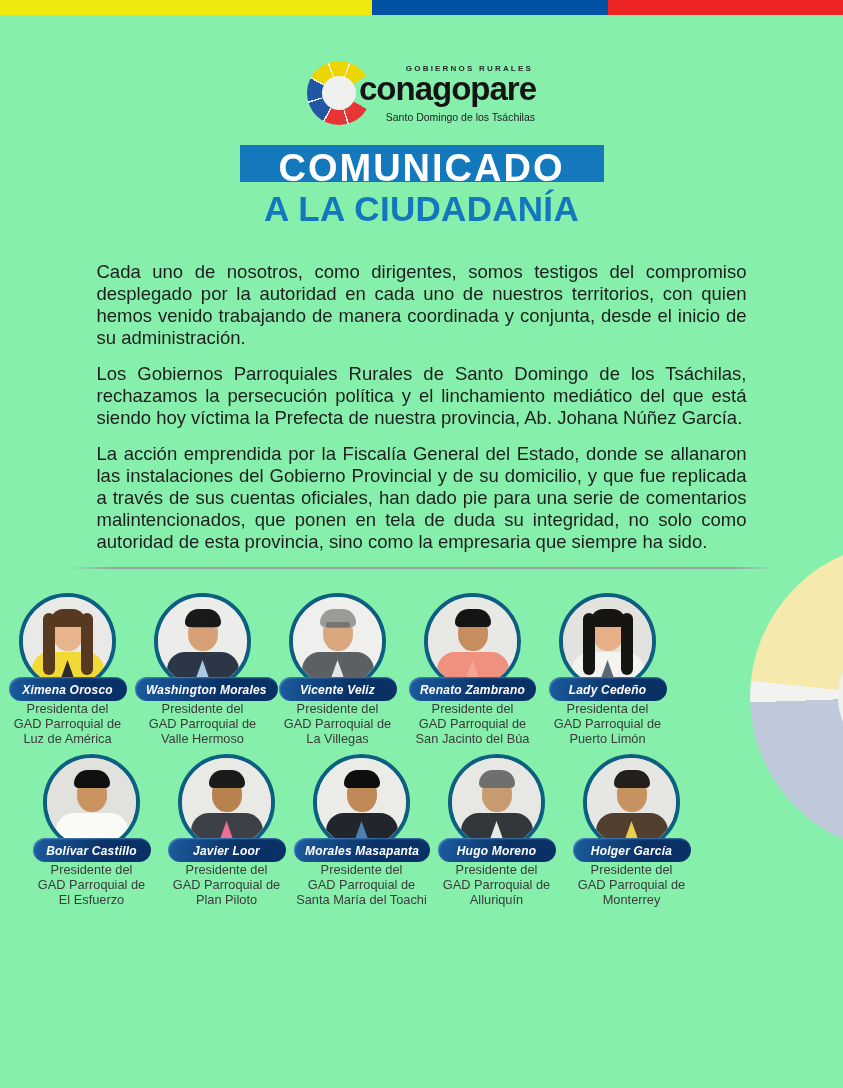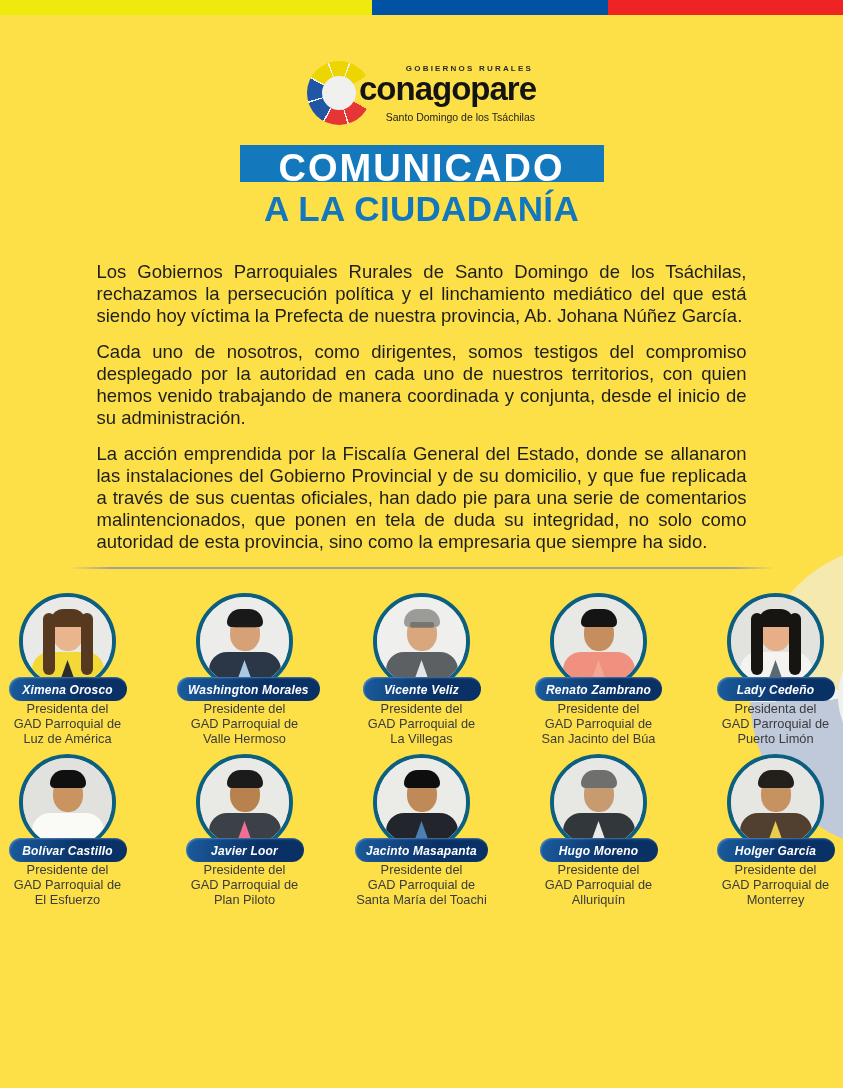--- a/index.html
+++ b/index.html
@@ -1,18 +1,18 @@
 <!DOCTYPE html>
 <html><head>
 <meta charset="utf-8">
 <style>
   html,body { margin:0; padding:0; background:#d8d8d8; }
   .page {
     position:relative; width:843px; height:1088px; margin:0 auto;
-    background:#fde047; overflow:hidden;
+    background:#86efac; overflow:hidden;
     font-family:"Liberation Sans","DejaVu Sans",sans-serif;
   }
 
   
   .top-bar { display:flex; height:15px; width:100%; position:relative; z-index:2; }
   .stripe { height:100%; }
   .stripe.s1 { width:372px; }
   .stripe.s2 { width:236px; }
   .stripe.s3 { flex:1; }
 
@@ -63,22 +63,22 @@
   .body-text p { margin:0 0 14px 0; }
 
   .divider {
     height:2px; width:706px; margin:10px auto 0; position:relative; z-index:1;
     background:linear-gradient(90deg, rgba(150,155,160,0), rgba(150,155,160,.9) 6%,
                rgba(150,155,160,.9) 94%, rgba(150,155,160,0));
   }
 
   
   .members { margin-top:24px; position:relative; z-index:1; }
-  .members-row { display:flex; justify-content:space-between; }
-  .members-row + .members-row { margin-top:8px; }
+  .members-row { display:flex; justify-content:flex-start; }
+  .members-row + .members-row { margin-top:8px;padding-left:24px; }
   .member-card { width:135px; margin:0; text-align:center; }
 
   .photo {
     width:89px; height:89px; margin:0 auto; border-radius:50%;
     border:4px solid #0d5f80;
     background:#e9e9e7; position:relative;
   }
   .photo-inner { position:absolute; inset:0; border-radius:50%; overflow:hidden; background:var(--photo-bg,#e9e9e7); }
   .photo-inner i { position:absolute; display:block; }
   .avatar-hair { z-index:4; left:50%; top:12px; transform:translateX(-50%);
@@ -130,22 +130,22 @@
     </div>
   </header>
 
   <div class="banner" style="background: rgb(20, 120, 189);">COMUNICADO</div>
 
   <h1 class="headline">
     <span>A LA CIUDADANÍA</span>
   </h1>
 
   <main class="body-text">
+    <p>Cada uno de nosotros, como dirigentes, somos testigos del compromiso desplegado por la autoridad en cada uno de nuestros territorios, con quien hemos venido trabajando de manera coordinada y conjunta, desde el inicio de su administración.</p>
     <p>Los Gobiernos Parroquiales Rurales de Santo Domingo de los Tsáchilas, rechazamos la persecución política y el linchamiento mediático del que está siendo hoy víctima la Prefecta de nuestra provincia, Ab. Johana Núñez García.</p>
-    <p>Cada uno de nosotros, como dirigentes, somos testigos del compromiso desplegado por la autoridad en cada uno de nuestros territorios, con quien hemos venido trabajando de manera coordinada y conjunta, desde el inicio de su administración.</p>
     <p>La acción emprendida por la Fiscalía General del Estado, donde se allanaron las instalaciones del Gobierno Provincial y de su domicilio, y que fue replicada a través de sus cuentas oficiales, han dado pie para una serie de comentarios malintencionados, que ponen en tela de duda su integridad, no solo como autoridad de esta provincia, sino como la empresaria que siempre ha sido.</p>
   </main>
 
   <div class="divider"></div>
 
   <section class="members">
     <div class="members-row" id="members-row-1">
         <figure class="member-card long-hair" style="--hair: #57391f; --skin: #e9b58c; --jacket: #f3d935; --shirt: #2c2c2c; --photo-bg: #e9e9e7;">
     <div class="photo">
       <div class="photo-inner">
@@ -300,21 +300,21 @@
       <div class="photo-inner">
         <i class="avatar-hair"></i>
         <i class="avatar-torso"></i>
         <i class="avatar-shirt"></i>
         <i class="avatar-face"></i>
 
       </div>
     </div>
     <figcaption>
       <div class="badge">
-        <span class="badge-name">Jacinto Masapanta</span>
+        <span class="badge-name">Morales Masapanta</span>
       </div>
       <div class="role">
         <span class="r1">Presidente del</span>
         <span class="r2">GAD Parroquial de</span>
         <span class="r3">Santa María del Toachi</span>
       </div>
     </figcaption>
   </figure>
         <figure class="member-card short-hair" style="--hair: #6f6f6d; --skin: #c79a6f; --jacket: #32373c; --shirt: #e9e9e7; --photo-bg: #e7e7e3;">
     <div class="photo">

